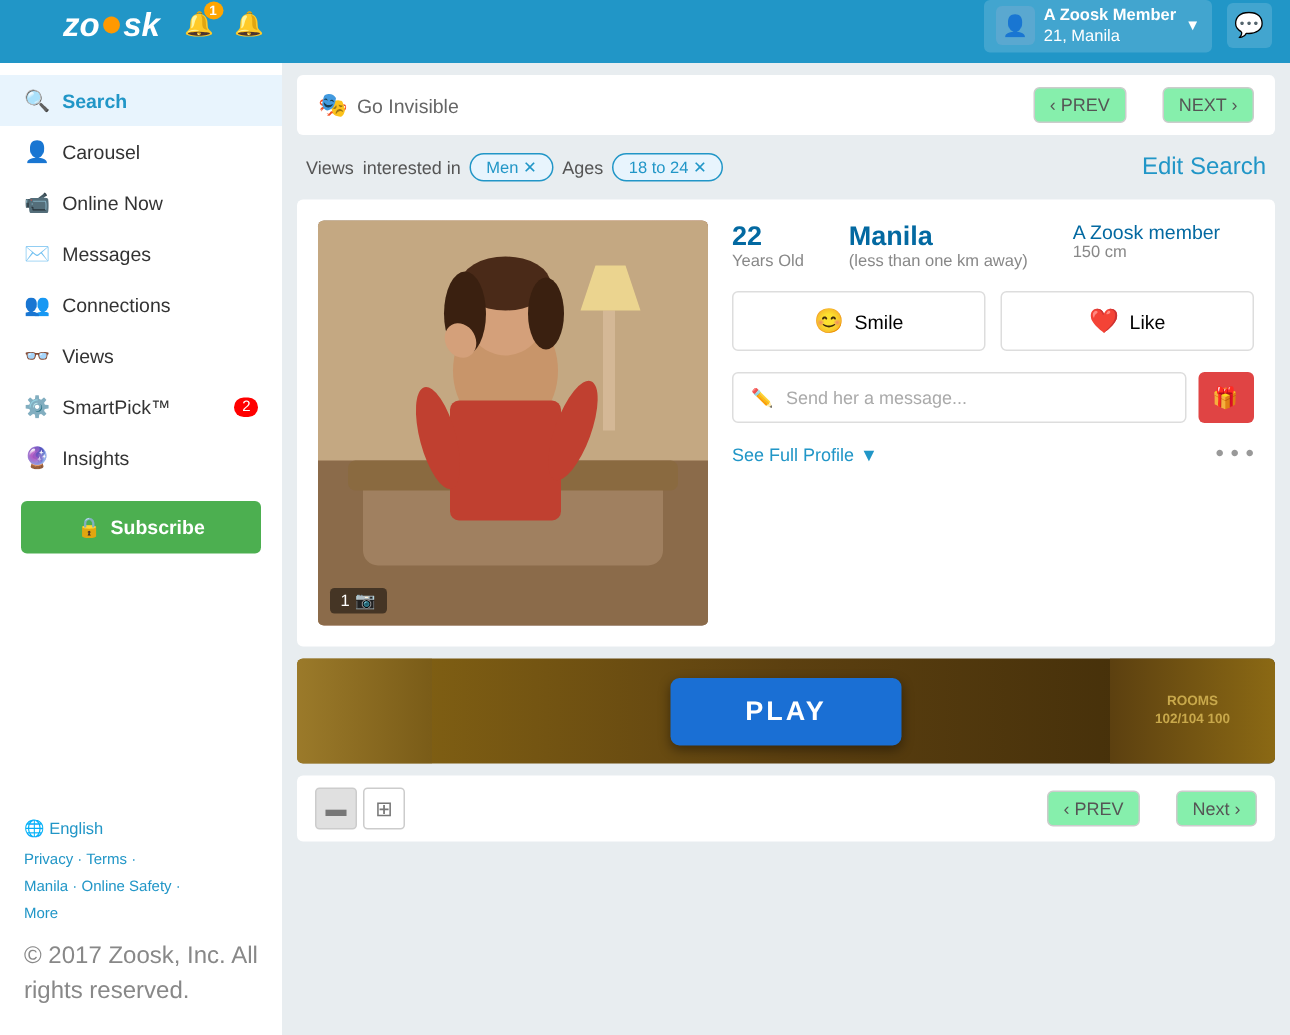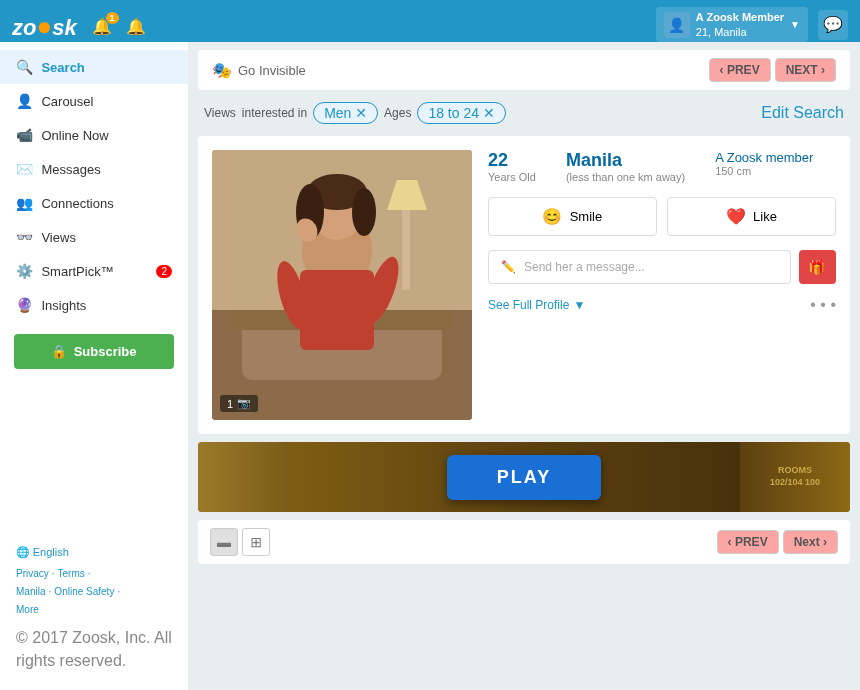--- a/index.html
+++ b/index.html
@@ -3,23 +3,24 @@
   <meta charset="utf-8">
   <style>
     * { box-sizing: border-box; margin: 0; padding: 0; }
     body { font-family: Arial, sans-serif; background: #2196c7; width: 860px; height: 690px; overflow: hidden; }
 
     
     .top-nav {
       background: #2196c7;
       height: 42px;
       display: flex;
-      align-items: flex-end;
+      align-items: flex-start;
       padding: 0 12px;
       justify-content: space-between;
+      margin-left: 30px;
     }
     .logo {
       color: white;
       font-size: 22px;
       font-weight: bold;
       font-style: italic;
     }
     .nav-icons { display: flex; align-items: center; gap: 14px; }
     .nav-icon-badge { position: relative; }
     .badge {
@@ -147,44 +148,45 @@
       display: flex;
       align-items: center;
       gap: 6px;
       color: #666;
       font-size: 13px;
       cursor: pointer;
     }
     .nav-btns { display: flex; gap: 4px; }
     .nav-btn {
       border: 1px solid #ccc;
-      background: #fca5a5;
+      background: #86efac;
       padding: 4px 10px;
       border-radius: 4px;
       font-size: 12px;
-      font-weight: bold;
+      font-weight: normal;
       cursor: pointer;
       color: #555;
+      margin-left: 20px;
     }
 
     
     .filter-bar {
       display: flex;
       align-items: center;
       justify-content: space-between;
       padding: 4px 6px;
       margin-bottom: 8px;
     }
     .filter-tags { display: flex; align-items: center; gap: 6px; font-size: 12px; color: #555; }
     .filter-tag {
       background: white;
       border: 1px solid #ccc;
       border-radius: 12px;
       padding: 2px 10px;
-      font-size: 14px;
+      font-size: 11px;
       cursor: pointer;
     }
     .filter-tag.active { background: #e8f4fd; border-color: #2196c7; color: #2196c7; }
     .edit-search { color: #2196c7; font-size: 16px; cursor: pointer; text-decoration: none; }
 
     
     .profile-card {
       background: white;
       border-radius: 4px;
       padding: 14px;

